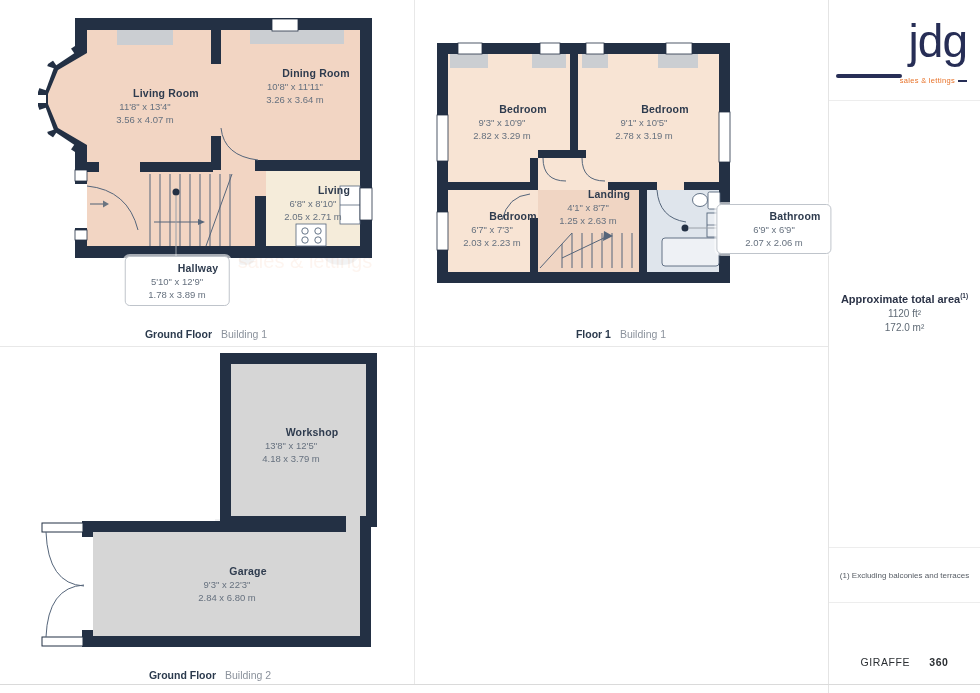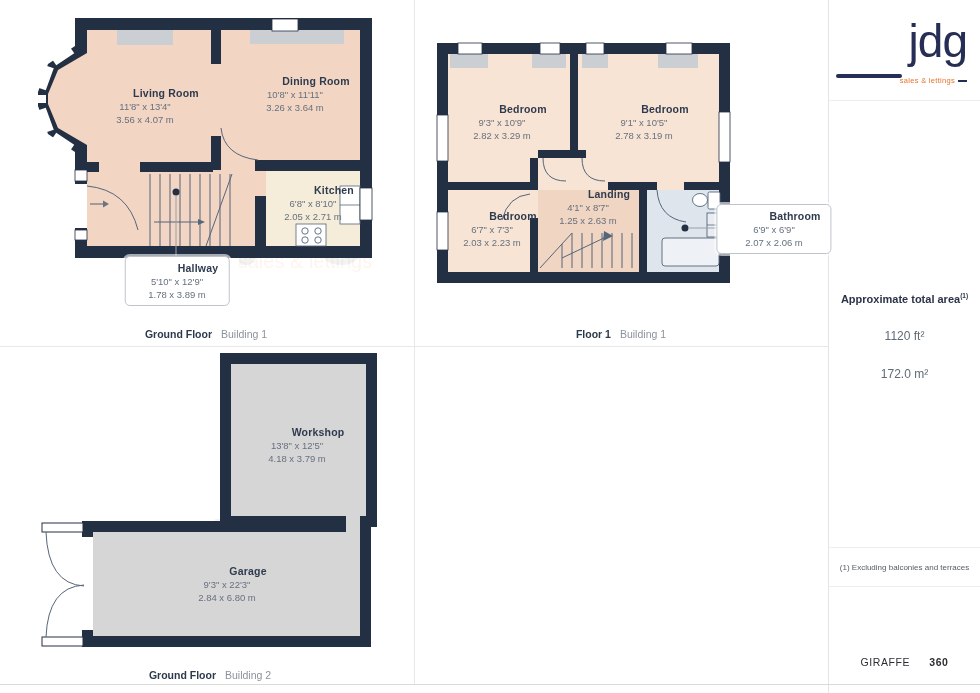--- a/index.html
+++ b/index.html
@@ -27,22 +27,22 @@
   .logo-block{position:absolute;top:0;left:0;right:0;height:100px;border-bottom:1px solid #ededed;}
   .logo-rule{position:absolute;left:7px;top:74px;width:66px;height:3.5px;background:#272e56;border-radius:2px;}
   .logo-text{position:absolute;right:13px;top:18px;font-size:46px;font-weight:400;color:#272e56;
              letter-spacing:-1px;line-height:1;}
   .logo-tagline{position:absolute;right:13px;top:76px;font-size:7.5px;color:#e8732a;letter-spacing:.3px;}
   .logo-tagline .tagline-dash{display:inline-block;width:9px;height:2px;background:#272e56;
              vertical-align:middle;margin-left:3px;}
   .area-block{position:absolute;top:292px;left:0;right:0;text-align:center;}
   .area-title{font-size:11px;font-weight:bold;color:#2b3347;}
   .area-title sup{font-size:6.5px;}
-  .area-val{font-size:12px;color:#5f6a75;margin-top:24px;}
-  .footnote-block{position:absolute;top:547px;left:0;right:0;height:40px;border-top:1px solid #ededed;
+  .area-val{font-size:10px;color:#5f6a75;margin-top:3px;}
+  .footnote-block{position:absolute;top:547px;left:0;right:0;height:56px;border-top:1px solid #ededed;
            border-bottom:1px solid #ededed;display:flex;align-items:center;justify-content:center;
            font-size:8px;color:#565c64;box-sizing:border-box;}
   .disclaimer-block{position:absolute;top:599px;left:0;right:0;padding:0 11px;font-size:8px;
            color:#565c64;line-height:1.55;text-align:center;}
   .provider{position:absolute;top:656px;left:0;right:0;text-align:center;font-size:10.5px;
            color:#2b2f33;letter-spacing:.6px;}
   .provider b{font-weight:bold;margin-left:19px;}
   .bottom-line{position:absolute;left:0;top:684px;width:980px;height:1px;background:#dadada;z-index:7;}
 </style>
 </head>
@@ -221,27 +221,27 @@
       <path d="M46,185 Q48,237 84,239" fill="none" stroke="#55657a" stroke-width="1"></path>
       <path d="M46,290 Q48,240 84,238" fill="none" stroke="#55657a" stroke-width="1"></path>
     </g>
   </svg>
 
   <div class="rlabel" style="left:145px;top:106px">
     <div class="rname">Living Room</div>
     <div class="rdim">11'8" x 13'4"</div>
     <div class="rdim">3.56 x 4.07 m</div>
   </div>
-  <div class="rlabel" style="left:295px;top:94px">
+  <div class="rlabel" style="left:295px;top:86px">
     <div class="rname">Dining Room</div>
     <div class="rdim">10'8" x 11'11"</div>
     <div class="rdim">3.26 x 3.64 m</div>
   </div>
   <div class="rlabel" style="left:313px;top:203px">
-    <div class="rname">Kitchen</div>
+    <div class="rname">Living</div>
     <div class="rdim">6'8" x 8'10"</div>
     <div class="rdim">2.05 x 2.71 m</div>
   </div>
   <div class="callout" style="left:177px;top:281px">
     <div class="rname">Hallway</div>
     <div class="rdim">5'10" x 12'9"</div>
     <div class="rdim">1.78 x 3.89 m</div>
   </div>
 
   <div class="rlabel" style="left:502px;top:122px">
@@ -263,21 +263,21 @@
     <div class="rname">Landing</div>
     <div class="rdim">4'1" x 8'7"</div>
     <div class="rdim">1.25 x 2.63 m</div>
   </div>
   <div class="callout" style="left:774px;top:229px">
     <div class="rname">Bathroom</div>
     <div class="rdim">6'9" x 6'9"</div>
     <div class="rdim">2.07 x 2.06 m</div>
   </div>
 
-  <div class="rlabel" style="left:297px;top:445px">
+  <div class="rlabel" style="left:291px;top:445px">
     <div class="rname">Workshop</div>
     <div class="rdim">13'8" x 12'5"</div>
     <div class="rdim">4.18 x 3.79 m</div>
   </div>
   <div class="rlabel" style="left:227px;top:584px">
     <div class="rname">Garage</div>
     <div class="rdim">9'3" x 22'3"</div>
     <div class="rdim">2.84 x 6.80 m</div>
   </div>
 

